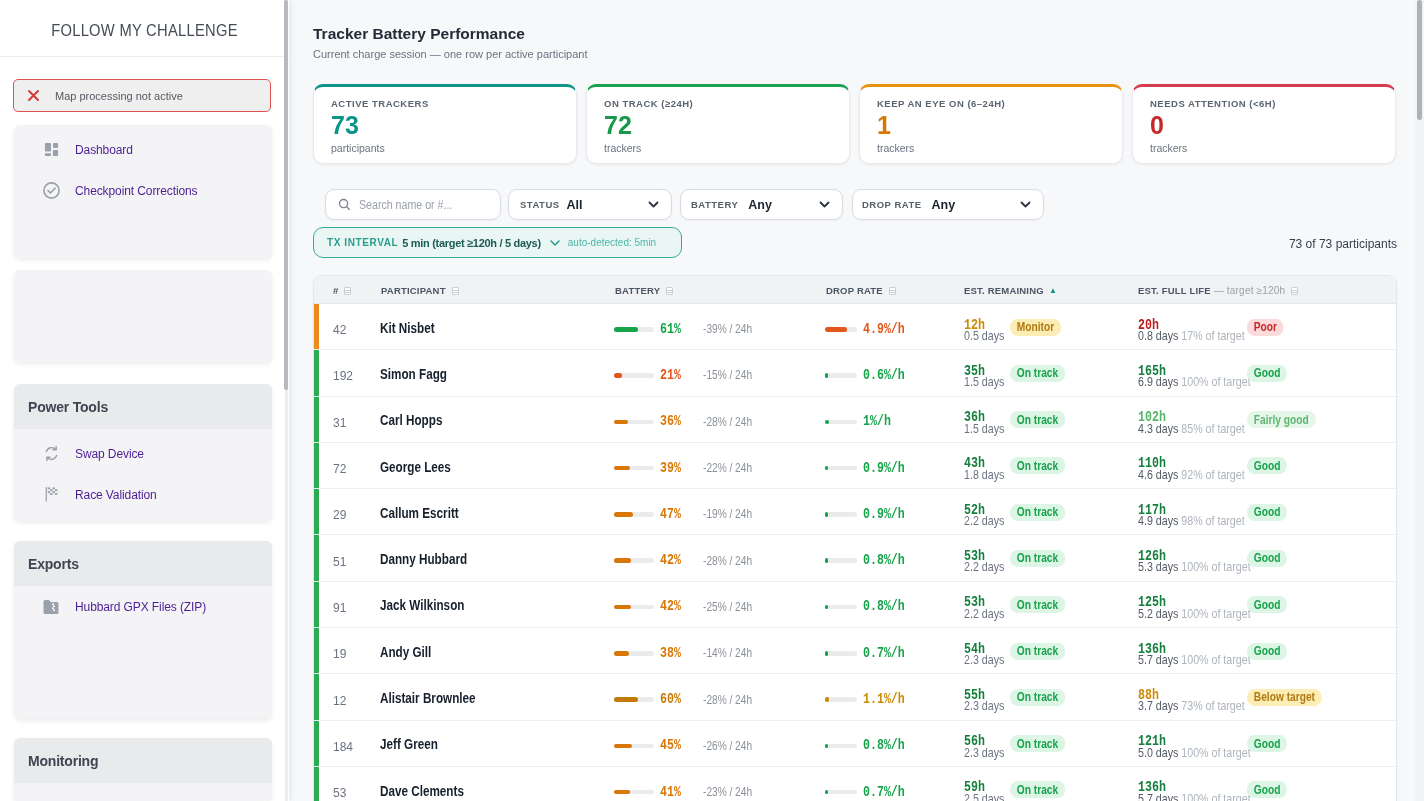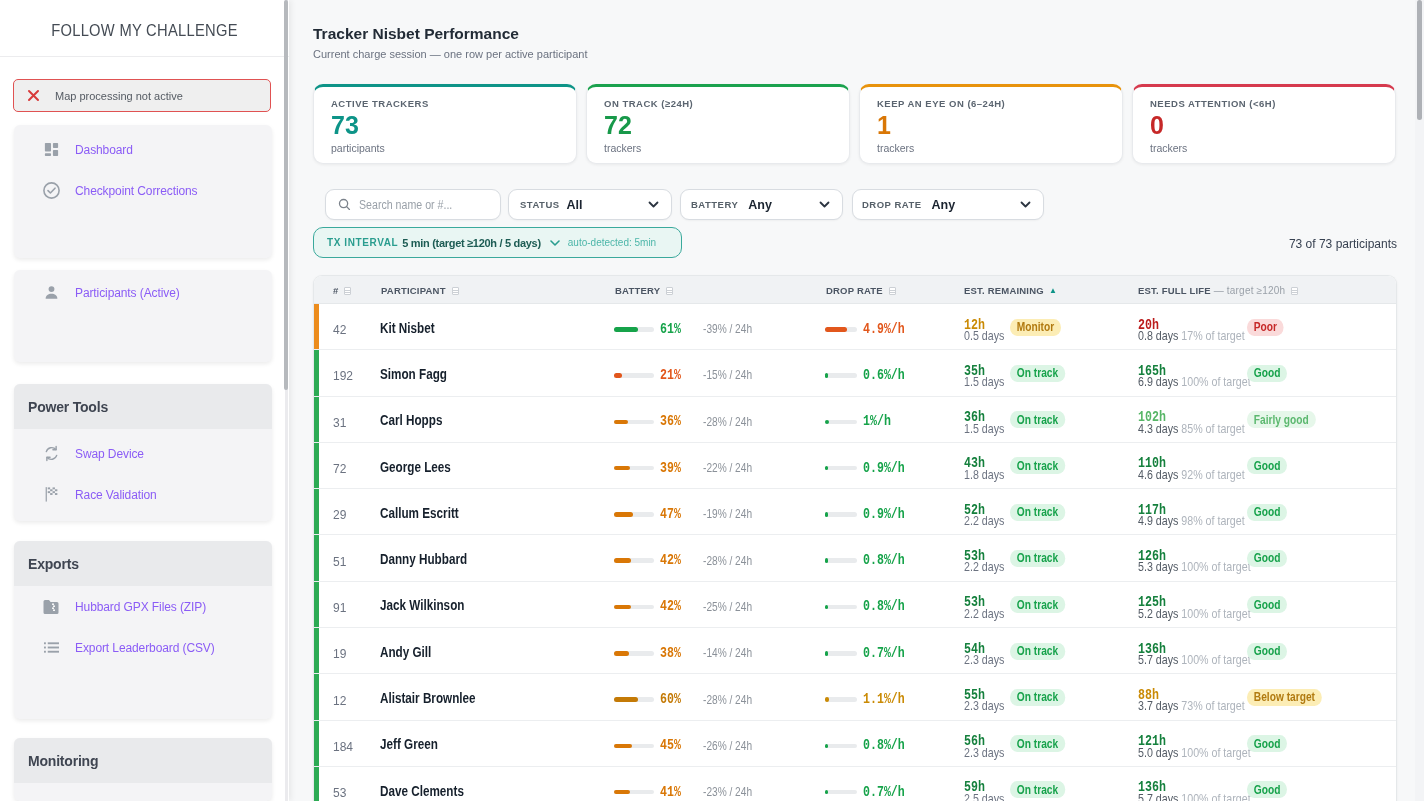--- a/index.html
+++ b/index.html
@@ -7,21 +7,21 @@
 
 
 #sidebar { position:absolute; left:0; top:0; width:289px; height:801px; background:#fff; box-shadow:2px 0 6px rgba(0,0,0,0.07); }
 #sbtitle { position:absolute; top:22px; left:0; width:100%; text-align:center; font-size:16px; letter-spacing:0.3px; color:#444b54; transform:scaleX(0.92); }
 #sbdiv { position:absolute; top:56px; left:0; width:100%; border-top:1px solid #ececee; }
 #alert { position:absolute; top:79px; left:13px; width:258px; height:33px; border:1.5px solid #e05252; border-radius:5px; background:#efefef; display:flex; align-items:center; }
 #alert svg { margin-left:13px; }
 #alert span { margin-left:15px; font-size:11px; color:#555b63; }
 .sect { position:absolute; left:14px; width:258px; background:#f4f4f6; border-radius:6px; box-shadow:0 2px 4px rgba(0,0,0,0.08); overflow:hidden; }
 .shead { height:45px; background:#e9eaec; display:flex; align-items:center; padding-left:14px; font-size:14px; font-weight:bold; letter-spacing:-0.2px; color:#3f4551; }
-.item { height:41px; display:flex; align-items:center; font-size:12px; letter-spacing:-0.1px; color:#8b5cf6; }
+.item { height:41px; display:flex; align-items:center; font-size:12px; letter-spacing:-0.1px; color:#4c1d95; }
 .item .ic { width:20px; margin-left:27px; margin-right:14px; display:flex; justify-content:center; }
 #sbtrack { position:absolute; left:284.5px; top:0; width:3px; height:801px; background:#ebebee; z-index:4; }
 #sbthumb { position:absolute; left:284px; top:0; width:4px; height:390px; background:#b6b9bd; border-radius:3px; z-index:5; }
 
 
 #main { position:absolute; left:289px; top:0; width:1135px; height:801px; }
 #h1 { position:absolute; left:24px; top:25px; font-size:15.5px; font-weight:bold; color:#222b36; }
 #sub { position:absolute; left:24px; top:48px; font-size:11px; color:#6b7280; }
 .card { position:absolute; top:84px; width:264px; height:80px; background:#fff; border:1px solid #e8eaed; border-top-width:3px; border-radius:10px; box-shadow:0 1px 3px rgba(0,0,0,0.06); padding:11px 17px 0 17px; }
 .card .lab { font-size:9.5px; font-weight:bold; letter-spacing:0.5px; color:#5b6570; }
@@ -102,31 +102,20 @@
         <span class="ic">
           <svg width="19" height="19" viewBox="0 0 19 19">
             <circle cx="9.5" cy="9.5" r="7.6" fill="none" stroke="#9aa1aa" stroke-width="1.6"></circle>
             <path d="M6 9.6l2.4 2.4 4.6-4.8" fill="none" stroke="#9aa1aa" stroke-width="1.6" stroke-linecap="round" stroke-linejoin="round"></path>
           </svg>
         </span>
         <span>Checkpoint Corrections</span>
       </div>
 </div>
 <div class="sect" style="top:270px;height:92px">
- <div class="item" style="margin-top:2px">
-        <span class="ic">
-          <svg width="17" height="17" viewBox="0 0 18 18">
-            <g fill="#9aa1aa">
-              <circle cx="9" cy="5.4" r="3.1"></circle>
-              <path d="M2.8 15.5c0-3.4 2.8-5.3 6.2-5.3s6.2 1.9 6.2 5.3z"></path>
-            </g>
-          </svg>
-        </span>
-        <span>Participants (Active)</span>
-      </div>
 </div>
 <div class="sect" style="top:384px;height:137px">
  <div class="shead">Power Tools</div>
  <div class="item" style="margin-top:4px">
         <span class="ic">
           <svg width="17" height="17" viewBox="0 0 18 18">
             <g fill="none" stroke="#9aa1aa" stroke-width="1.5" stroke-linecap="round">
               <path d="M3.5 7a6 6 0 0 1 10.2-2.2"></path>
               <path d="M14.5 11a6 6 0 0 1-10.2 2.2"></path>
               <path d="M13.9 1.6v3.4h-3.4" stroke-linejoin="round"></path>
@@ -164,45 +153,30 @@
             <g fill="#fff">
               <rect x="10" y="4.5" width="2" height="1.4"></rect>
               <rect x="11" y="6.5" width="2" height="1.4"></rect>
               <rect x="10" y="8.5" width="2" height="1.4"></rect>
               <rect x="11" y="10.5" width="2" height="1.4"></rect>
             </g>
           </svg>
         </span>
         <span>Hubbard GPX Files (ZIP)</span>
       </div>
- <div class="item">
-        <span class="ic">
-          <svg width="17" height="15" viewBox="0 0 18 16">
-            <g fill="#9aa1aa">
-              <rect x="1" y="2.5" width="2" height="2"></rect>
-              <rect x="5" y="2.5" width="12" height="2"></rect>
-              <rect x="1" y="7" width="2" height="2"></rect>
-              <rect x="5" y="7" width="12" height="2"></rect>
-              <rect x="1" y="11.5" width="2" height="2"></rect>
-              <rect x="5" y="11.5" width="12" height="2"></rect>
-            </g>
-          </svg>
-        </span>
-        <span>Export Leaderboard (CSV)</span>
-      </div>
 </div>
 <div class="sect" style="top:738px;height:63px">
  <div class="shead">Monitoring</div>
 </div>
 
 </div>
 <div id="sbtrack"></div>
 <div id="sbthumb"></div>
 <div id="main">
- <div id="h1">Tracker Nisbet Performance</div>
+ <div id="h1">Tracker Battery Performance</div>
  <div id="sub">Current charge session — one row per active participant</div>
 
  <div class="card" style="left:24px; border-top-color:#0e9488">
       <div class="lab">ACTIVE TRACKERS</div>
       <div class="big" style="color:#0d9488">73</div>
       <div class="sm">participants</div>
     </div>
  <div class="card" style="left:297px; border-top-color:#1ba24e">
       <div class="lab">ON TRACK (≥24H)</div>
       <div class="big" style="color:#18994a">72</div>

